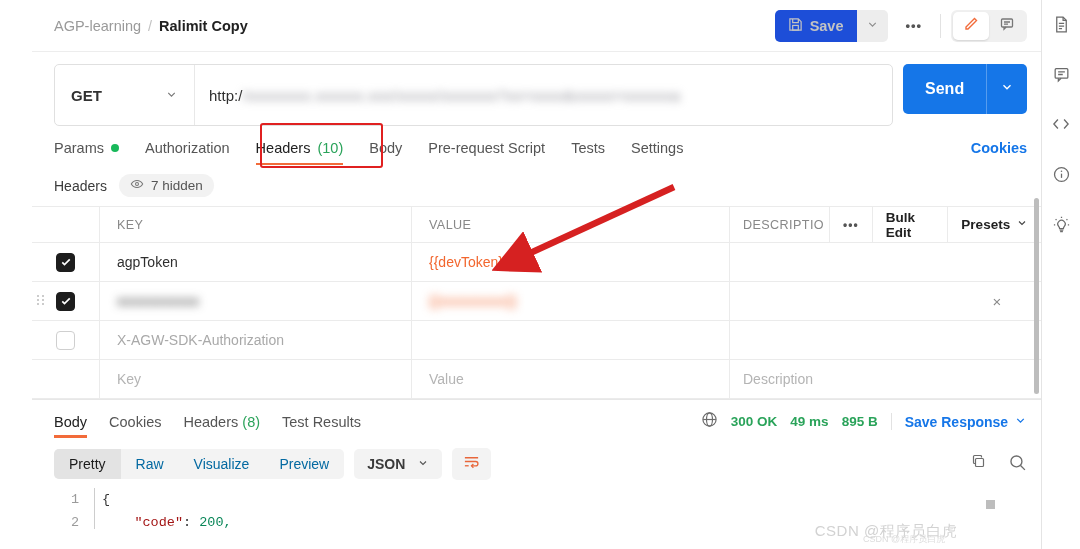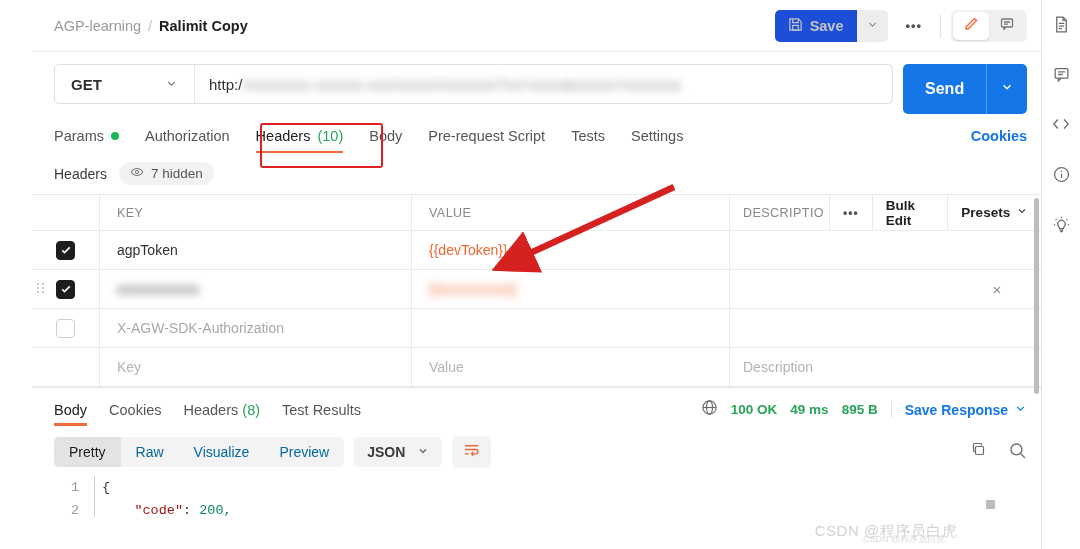--- a/index.html
+++ b/index.html
@@ -33,21 +33,21 @@
   }
   .save-cv { background:#ededed; color:#999; display:flex; align-items:center; padding:0 9px;}
   .dots-btn { color:#555; font-size:13px; letter-spacing:1px; padding:4px 8px; font-weight:700;}
   .vdiv { width:1px; height:24px; background:#e2e2e2; }
   .togglepair { display:flex; background:#f0f0f0; border-radius:6px; padding:2px; }
   .tg { width:36px; height:28px; display:flex; align-items:center; justify-content:center; border-radius:5px; color:#777;}
   .tg.on { background:#fff; color:#f26b3a; box-shadow:0 1px 2px rgba(0,0,0,.12); }
 
   
   .urlrow { padding: 12px 14px 0 22px; display:flex; gap:10px; }
-  .urlbox { flex:1; display:flex; border:1px solid #e0e0e0; border-radius:5px; overflow:hidden; height:40px; background:#fff;}
+  .urlbox { flex:1; display:flex; border:1px solid #e0e0e0; border-radius:5px; overflow:hidden; height:62px; background:#fff;}
   .method { width:140px; display:flex; align-items:center; justify-content:space-between;
             padding:0 16px; font-size:15px; font-weight:700; color:#313131; border-right:1px solid #e8e8e8;}
   .urlval { flex:1; display:flex; align-items:center; padding:0 14px; font-size:15px; color:#2f2f2f; position:relative; overflow:hidden;}
   .blurtxt { filter: blur(4px); color:#8e8e96; letter-spacing:.5px; white-space:nowrap; }
   .sendgrp { display:flex; background:#1576e8; border-radius:5px; height:50px; align-items:stretch; }
   .send-btn { display:flex; align-items:center; padding:0 22px; color:#fff; font-size:16px; font-weight:700; }
   .send-cv { display:flex; align-items:center; padding:0 13px; color:#fff; border-left:1px solid rgba(255,255,255,.28);}
 
   
   .rtabs { display:flex; align-items:flex-end; padding: 14px 14px 0 22px; gap:26px; position:relative; }
@@ -357,21 +357,21 @@
           <span>Test Results</span>
         </div>
         <div class="meta">
           <span>
             <svg width="17" height="17" viewBox="0 0 16 16" fill="none" stroke="#6b6b6b" stroke-width="1.1">
               <circle cx="8" cy="8" r="6.2"></circle>
                 <ellipse cx="8" cy="8" rx="2.8" ry="6.2"></ellipse>
                 <path d="M2 8h12"></path>
             </svg>
           </span>
-          <span class="meta-g">100 OK</span>
+          <span class="meta-g">300 OK</span>
           <span class="meta-g">49 ms</span>
           <span class="meta-g">895 B</span>
           <span class="meta-sep"></span>
           <span class="meta-save">
             <span>Save Response</span>
             <span>
               <svg width="13" height="13" viewBox="0 0 16 16" fill="none" stroke="#1576e8" stroke-width="1.6">
                   <path d="M4 6l4 4 4-4"></path>
                 </svg>
             </span>

